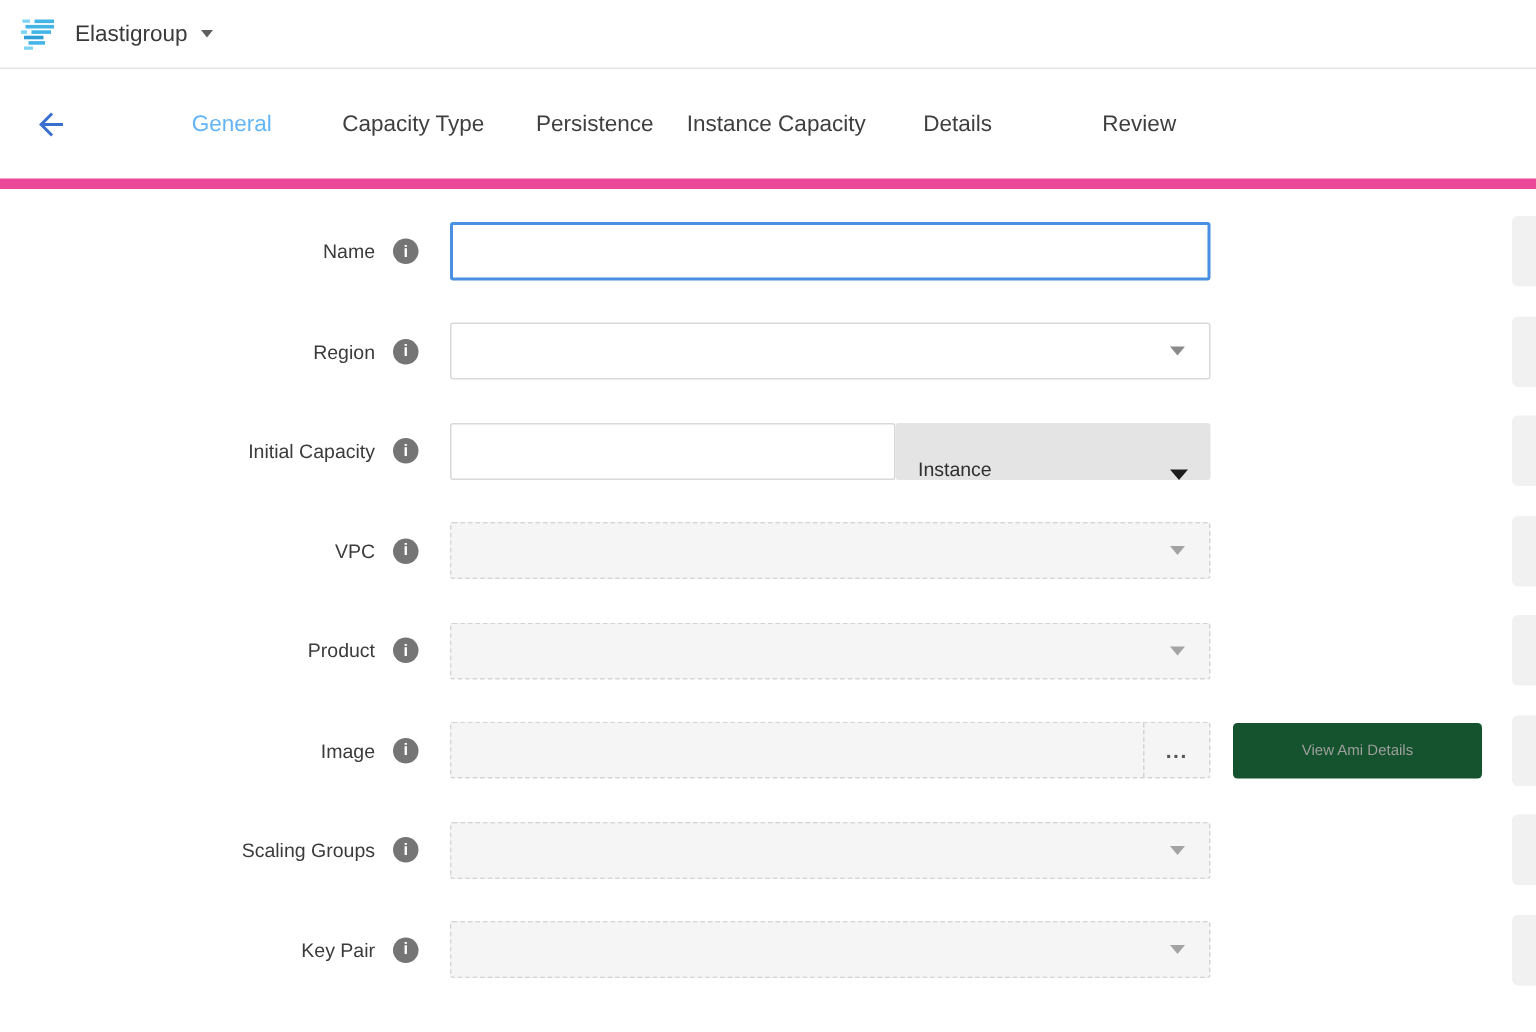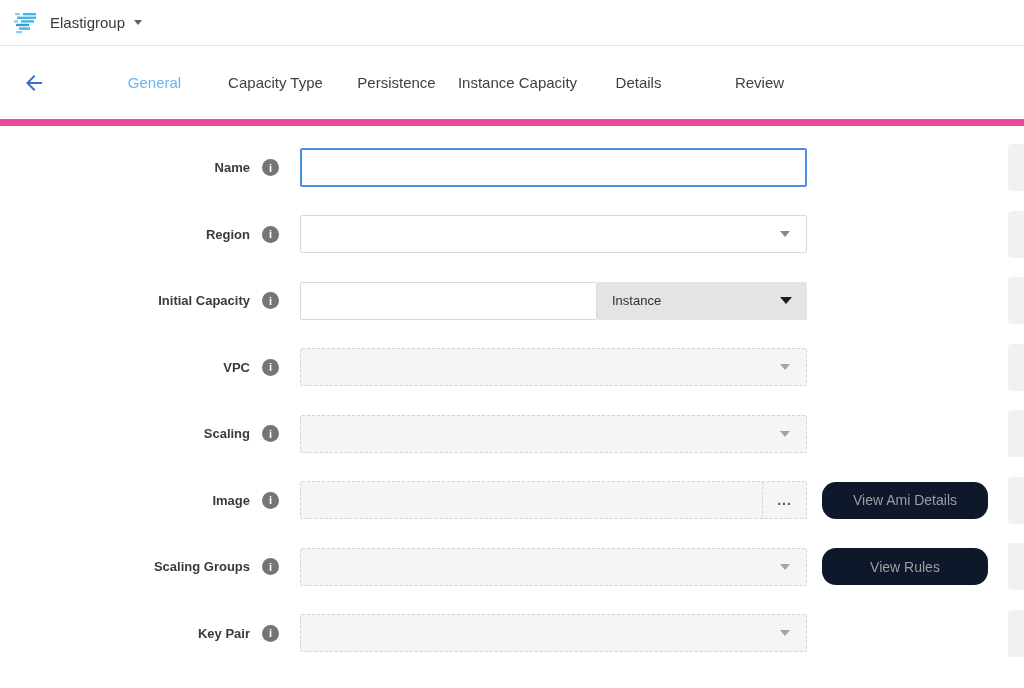--- a/index.html
+++ b/index.html
@@ -22,55 +22,55 @@
   .back-btn { margin-left: 20px; width: 28px; height: 28px; display: flex;
     align-items: center; justify-content: center; cursor: pointer; flex: 0 0 auto; }
   .tabs { display: flex; margin-left: 46px; }
   .tab { width: 121px; text-align: center; font-size: 15px; color: #3f3f3f;
     cursor: pointer; white-space: nowrap; }
   .tab.active { color: #64b5f6; }
 
   
   .form { padding-top: 22px; }
   .row { display: flex; align-items: center; height: 39px; margin-bottom: 27.5px; }
-  .lbl { width: 250px; text-align: right; font-size: 13px; font-weight: bold;
+  .lbl { width: 250px; text-align: right; font-size: 13px; font-weight: normal;
     color: #3b3b3b; flex: 0 0 auto; padding-left: 19px; }
   .info { width: 17px; height: 17px; margin-left: 12px; border-radius: 50%;
     background: #757575; color: #fff; font-size: 11px; font-weight: bold;
     display: flex; align-items: center; justify-content: center; flex: 0 0 auto;
     cursor: pointer; }
   .fieldwrap { margin-left: 21px; display: flex; align-items: center; }
 
   .txt { width: 507px; height: 38px; border: 1px solid #d9d9d9; border-radius: 2px;
     background: #fff; font-size: 13px; padding: 0 12px; color: #333; outline: none; }
   .txt.focused { height: 39px; border: 2px solid #4a90e2; }
   .txt.half { width: 297px; }
 
   .select { width: 507px; height: 38px; border: 1px solid #d9d9d9; border-radius: 2px;
     background: #fff; display: flex; align-items: center; justify-content: flex-end;
     padding-right: 16px; cursor: pointer; }
   .select.disabled { background: #f5f5f5; border: 1px dashed #d4d4d4; cursor: default; }
   .select .tri { border-top-color: #8a8a8a; }
   .select.disabled .tri { border-top-color: #a3a3a3; }
 
   .unit-select { width: 210px; height: 38px; background: #e4e4e4; border-radius: 2px;
-    display: flex; align-items: center; padding: 0 15px; cursor: pointer; }
+    display: flex; align-items: flex-end; padding: 0 15px; cursor: pointer; }
   .unit-select .unit-label { font-size: 13px; color: #2f2f2f; flex: 1; }
   .unit-select .tri { border-top-color: #1e1e1e; border-top-width: 7px;
     border-left-width: 6px; border-right-width: 6px; }
 
   .imagefield { width: 507px; height: 38px; background: #f5f5f5;
     border: 1px dashed #d4d4d4; border-radius: 2px; display: flex; align-items: stretch; }
   .imagefield .img-val { flex: 1; }
   .imagefield .browse { width: 44px; border-left: 1px dashed #d4d4d4; display: flex;
     align-items: center; justify-content: center; font-size: 14px; font-weight: bold;
     color: #555; letter-spacing: 1px; cursor: pointer; }
 
-  .ghost-btn { margin-left: 15px; width: 166px; height: 37px; background: #0f172a;
-    border: none; border-radius: 14px; color: #9e9e9e; font-size: 14px;
+  .ghost-btn { margin-left: 15px; width: 166px; height: 37px; background: #14532d;
+    border: none; border-radius: 3px; color: #9e9e9e; font-size: 10px;
     font-family: "Liberation Sans", sans-serif; cursor: pointer; }
 
   
   .edge-strip { position: absolute; right: 0; width: 16px; height: 47px;
     background: #f1f1f1; border-radius: 4px 0 0 4px; }
 </style>
 </head>
 <body>
 
 <div class="topbar">
@@ -140,21 +140,21 @@
     <span class="lbl">VPC</span>
     <span class="info">i</span>
     <div class="fieldwrap">
       <div class="select disabled">
         <span class="tri"></span>
       </div>
     </div>
   </div>
 
   <div class="row">
-    <span class="lbl">Scaling</span>
+    <span class="lbl">Product</span>
     <span class="info">i</span>
     <div class="fieldwrap">
       <div class="select disabled">
         <span class="tri"></span>
       </div>
     </div>
   </div>
 
   <div class="row">
     <span class="lbl">Image</span>
@@ -168,21 +168,20 @@
     </div>
   </div>
 
   <div class="row">
     <span class="lbl">Scaling Groups</span>
     <span class="info">i</span>
     <div class="fieldwrap">
       <div class="select disabled">
         <span class="tri"></span>
       </div>
-      <button class="ghost-btn">View Rules</button>
     </div>
   </div>
 
   <div class="row">
     <span class="lbl">Key Pair</span>
     <span class="info">i</span>
     <div class="fieldwrap">
       <div class="select disabled">
         <span class="tri"></span>
       </div>

